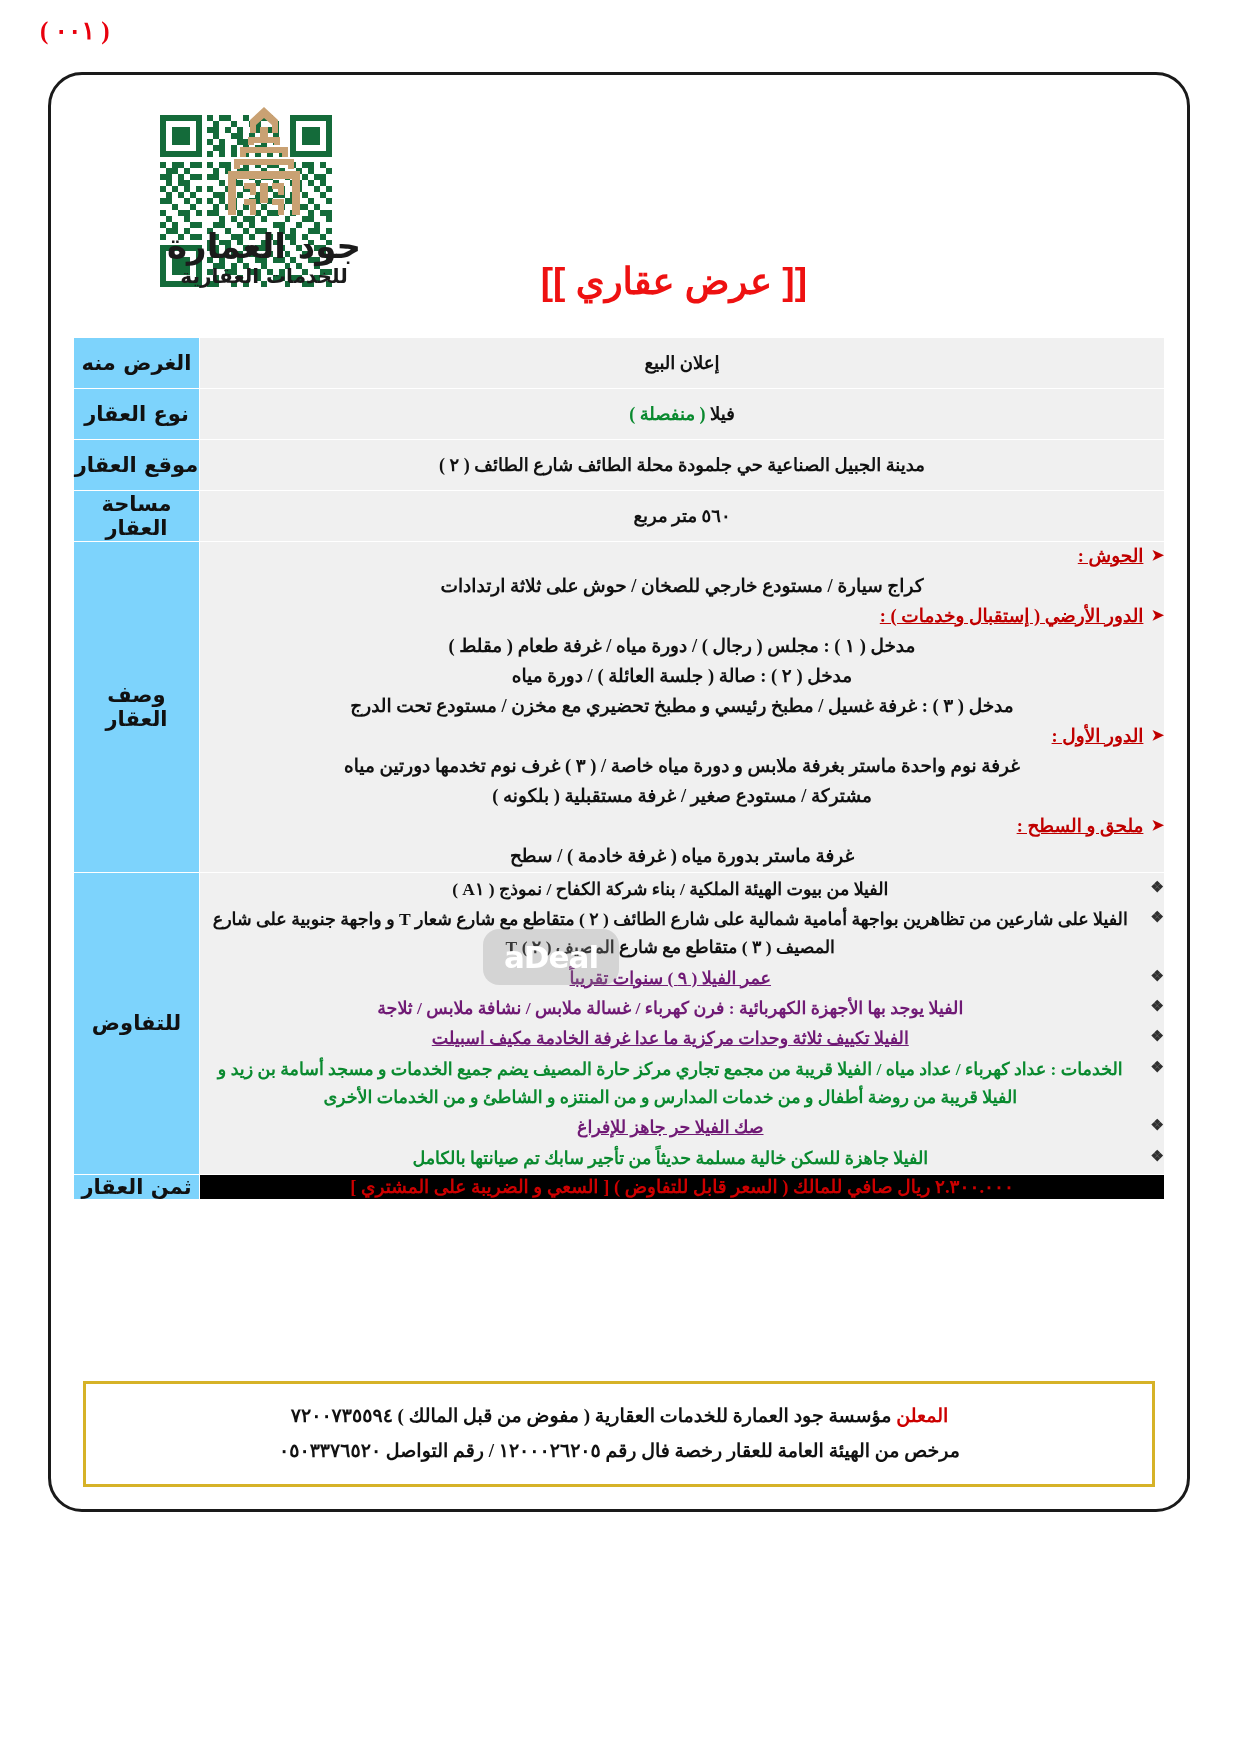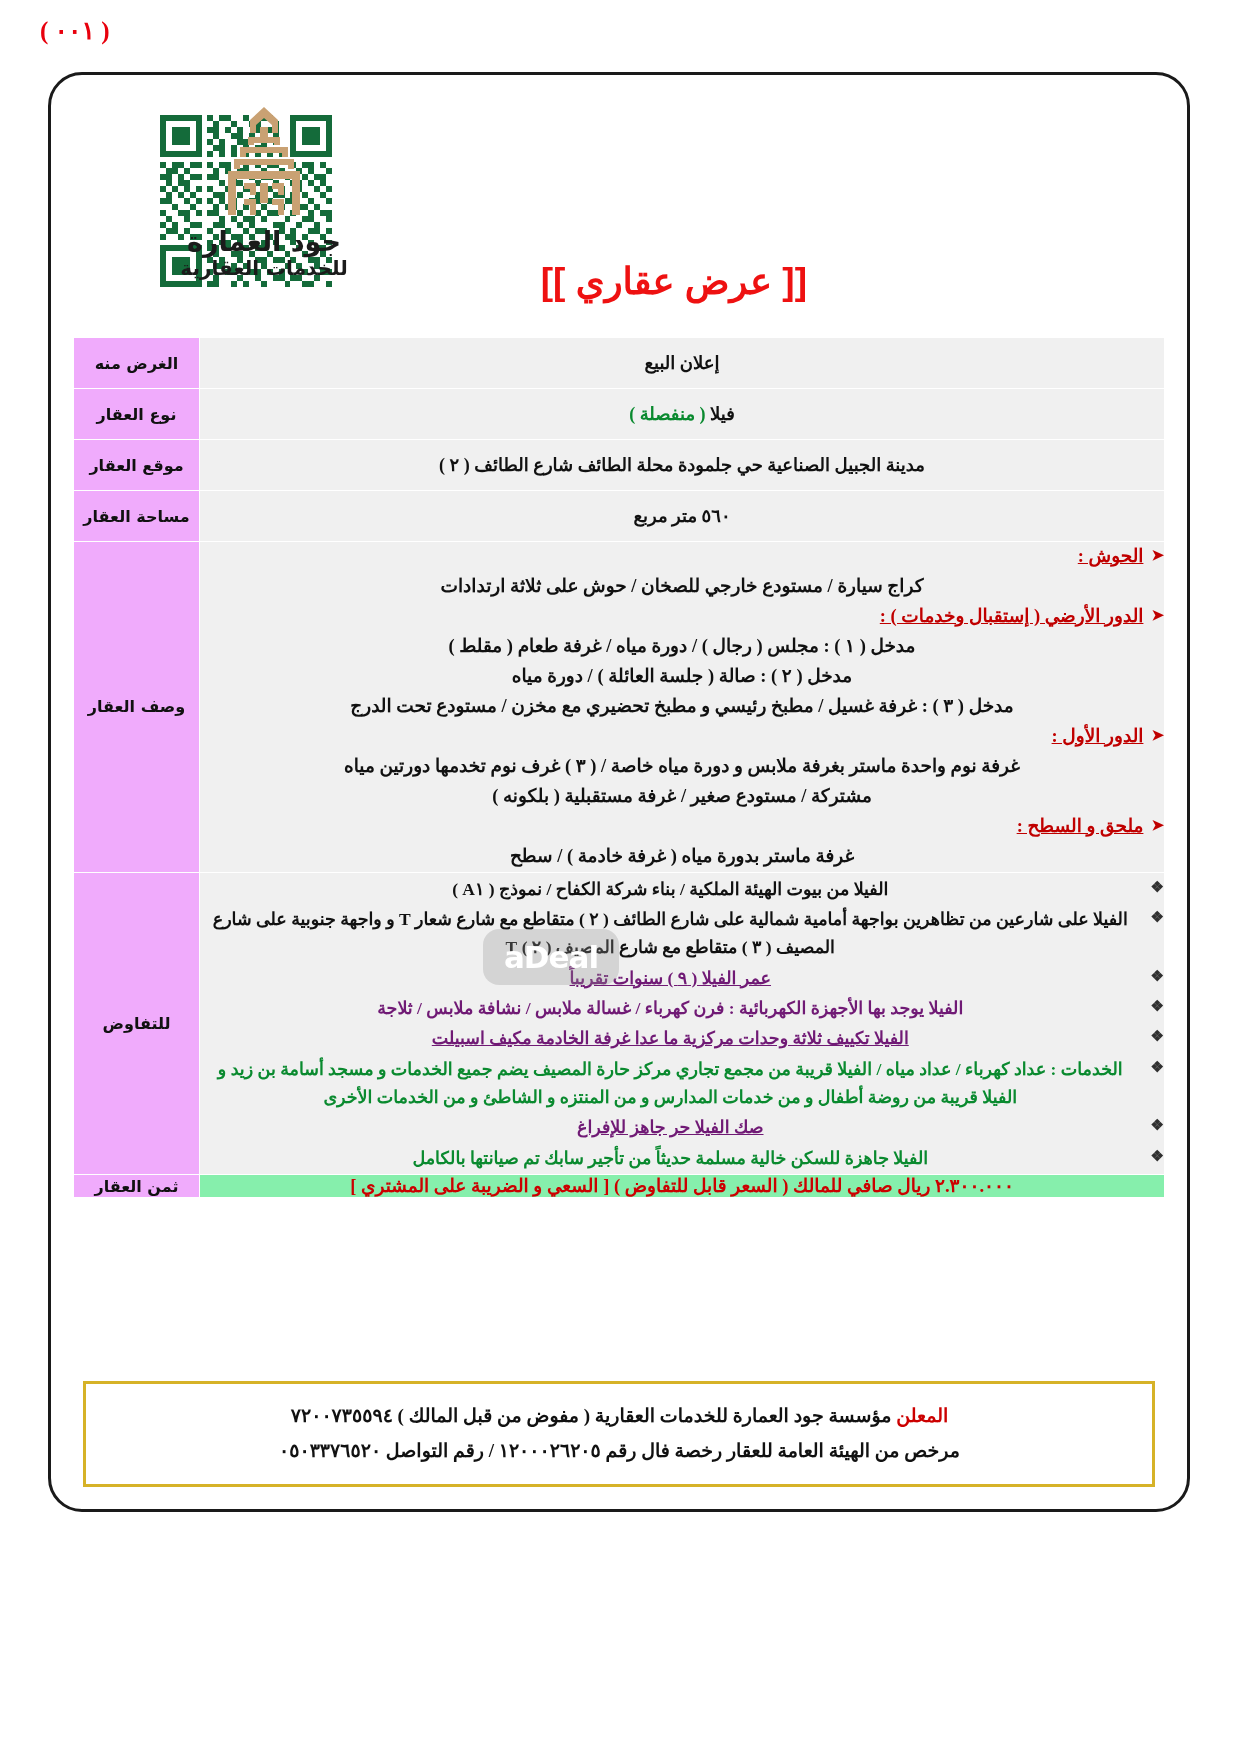--- a/index.html
+++ b/index.html
@@ -58,21 +58,21 @@
     width: 290px;
     text-align: center;
   }
   .brand-mark {
     width: 100%;
     text-align: center;
   }
   .brand-mark svg { display: inline-block; }
   .brand-name {
     font-family: "DejaVu Sans", sans-serif;
-    font-size: 27px;
+    font-size: 34px;
     font-weight: bold;
     color: #1b1b1b;
     margin-top: 2px;
     line-height: 1.12;
   }
   .brand-sub {
     font-family: "DejaVu Sans", sans-serif;
     font-size: 20px;
     font-weight: bold;
     color: #1b1b1b;
@@ -101,23 +101,23 @@
     width: calc(100% - 44px);
     table-layout: fixed;
   }
   .tbl td {
     border: 1px solid #ffffff;
     vertical-align: middle;
     padding: 0;
   }
   .lbl {
     width: 125px;
-    background: #f0abfc;
+    background: #7dd3fc;
     color: #111;
-    font-size: 16px;
+    font-size: 21px;
     font-weight: bold;
     text-align: center;
     font-family: "DejaVu Sans", sans-serif;
     padding: 6px 4px;
   }
   .val {
     background: #f0f0f0;
     text-align: center;
     font-size: 18px;
     color: #111;
@@ -183,21 +183,21 @@
   }
   .diamond {
     color: #303030;
     font-size: 15px;
     flex: 0 0 auto;
     line-height: 1.7;
   }
   .note-text { flex: 1 1 auto; text-align: center; }
 
   .price-cell {
-    background: #86efac;
+    background: #000000;
     text-align: center;
     font-size: 18.5px;
     font-weight: bold;
     color: #cc0000;
     padding: 12px 10px;
   }
 
   
   .footer-box {
     position: absolute;

